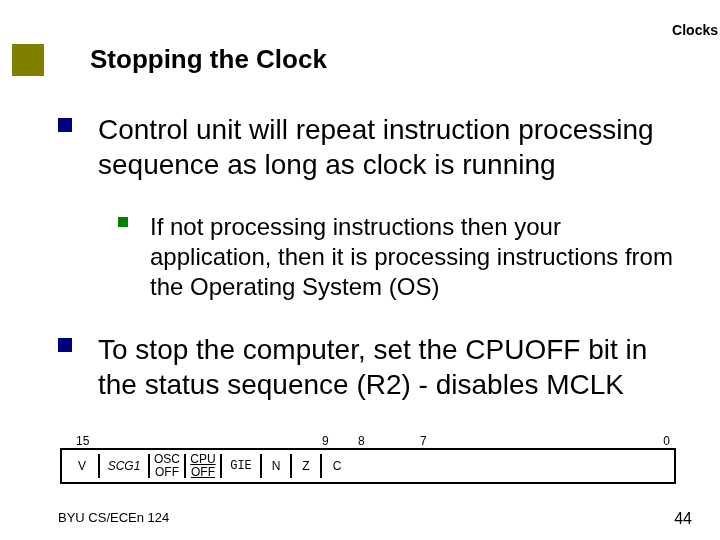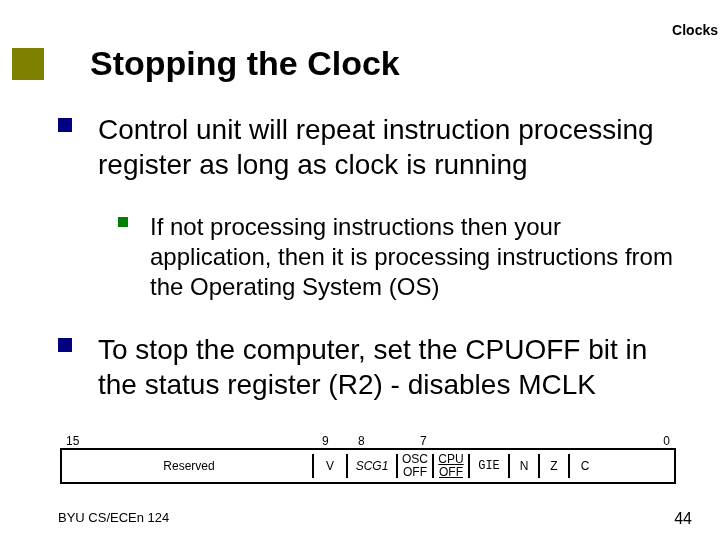--- a/index.html
+++ b/index.html
@@ -1,21 +1,21 @@
 <!DOCTYPE html>
 <html><head>
 <meta charset="utf-8">
 <style>
   * { margin: 0; padding: 4px; box-sizing: border-box; }
   html, body { width: 720px; height: 540px; background: #fff; font-family: Arial, Helvetica, sans-serif; color: #000; }
   .slide { position: relative; width: 720px; height: 540px; }
   .topic { position: absolute; top: 10px; right: 6px; font-size: 14px; font-weight: bold; }
   .title-wrap { position: absolute; top: 28px; left: 0; display: flex; align-items: center; }
   .title-accent { width: 32px; height: 32px; background: #808000; margin-right: 42px; }
-  .title { font-size: 34px; font-weight: bold; }
+  .title { font-size: 26px; font-weight: bold; }
   .body { position: absolute; top: 92px; left: 42px; right: 28px; }
   .row { display: flex; align-items: flex-start; margin-bottom: 14px; }
   .bullet1 { width: 14px; height: 14px; background: #000080; flex: 0 0 14px; margin-top: 10px; margin-right: 22px; }
   .text1 { font-size: 28px; line-height: 1.25; }
   .sub { margin-left: 60px; margin-top: 4px; margin-bottom: 14px; }
   .bullet2 { width: 10px; height: 10px; background: #008000; flex: 0 0 10px; margin-top: 9px; margin-right: 18px; }
   .text2 { font-size: 24px; line-height: 1.25; }
 
   .diagram { position: absolute; left: 48px; right: 48px; top: 418px; height: 54px; }
   .bitrow { position: relative; height: 16px; font-size: 12px; }
@@ -45,45 +45,44 @@
 
   <div class="title-wrap">
     <div class="title-accent"></div>
     <div class="title">Stopping the Clock</div>
   </div>
 
   <div class="body">
 
     <div class="row">
       <div class="bullet1"></div>
-      <div class="text1">Control unit will repeat instruction processing register as long as clock is running</div>
+      <div class="text1">Control unit will repeat instruction processing sequence as long as clock is running</div>
     </div>
 
     <div class="row sub">
       <div class="bullet2"></div>
       <div class="text2">If not processing instructions then your application, then it is processing instructions from the Operating System (OS)</div>
     </div>
 
     <div class="row">
       <div class="bullet1"></div>
-      <div class="text1">To stop the computer, set the CPUOFF bit in the status register (R2) - disables MCLK</div>
+      <div class="text1">To stop the computer, set the CPUOFF bit in the status sequence (R2) - disables MCLK</div>
     </div>
 
   </div>
 
   <div class="diagram">
     <div class="bitrow">
-      <span class="bit" style="left:2px">15</span>
+      <span class="bit" style="left:12px">15</span>
       <span class="bit" style="left:258px">9</span>
       <span class="bit" style="left:294px">8</span>
       <span class="bit" style="left:356px">7</span>
       <span class="bit" style="right:2px">0</span>
     </div>
     <div class="regrow">
-      <div class="cell w-reserved">Reserved</div>
       <div class="cell w-v">V</div>
       <div class="cell w-scg">SCG1</div>
       <div class="cell w-osc" style="white-space:pre-line">OSC
 OFF</div>
       <div class="cell w-cpu" style="white-space:pre-line">CPU
 OFF</div>
       <div class="cell w-gie">GIE</div>
       <div class="cell w-n">N</div>
       <div class="cell w-z">Z</div>
       <div class="cell w-c">C</div>

